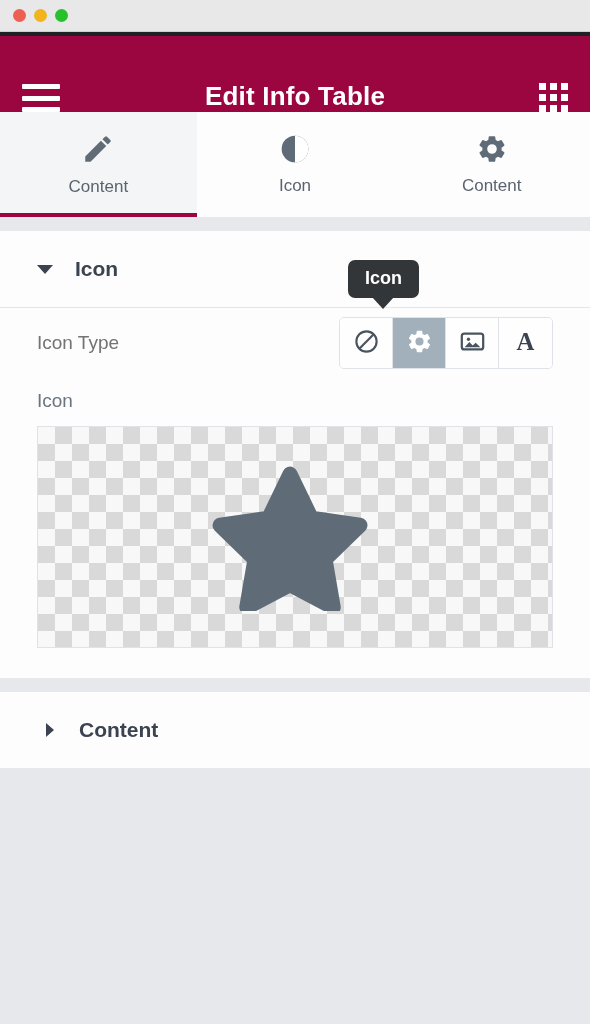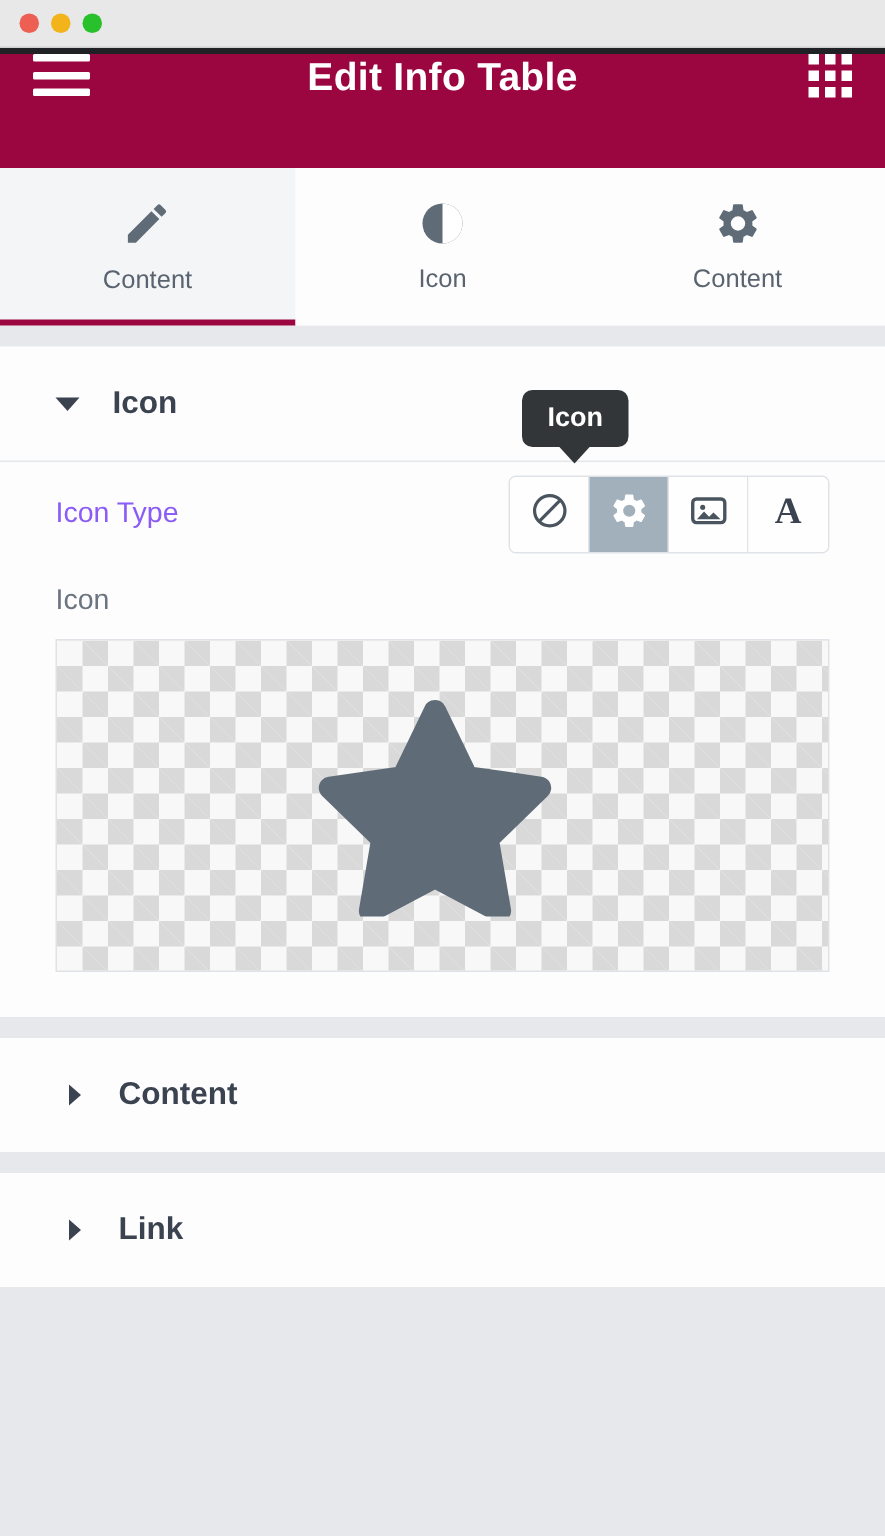--- a/index.html
+++ b/index.html
@@ -19,21 +19,21 @@
   }
   .dot { width: 13px; height: 13px; border-radius: 50%; display: block; }
   .dot.red    { background: #ed5f53; }
   .dot.yellow { background: #f2b31b; }
   .dot.green  { background: #28c12c; }
   .darkline { height: 4px; background: #1f2124; }
 
   
   .appbar {
     height: 76px; background: #9c0640;
-    display: flex; align-items: flex-start; justify-content: space-between;
+    display: flex; align-items: flex-end; justify-content: space-between;
     padding: 0 22px;
   }
   .app-title {
     position: absolute; left: 0; right: 0; text-align: center;
     color: #ffffff; font-size: 26px; font-weight: 700; letter-spacing: .2px;
     pointer-events: none;
   }
   .hamburger { width: 38px; height: 28px; display: flex; flex-direction: column;
     justify-content: space-between; cursor: pointer; z-index: 2; }
   .hamburger span { display: block; height: 5px; background: #fff; border-radius: 1px; }
@@ -71,21 +71,21 @@
   .section-title { font-size: 21px; font-weight: 700; color: #3b4350; }
   .hr { height: 1px; background: #e4e7ea; }
 
   .body-pad { padding: 0 37px; }
 
   
   .field-row {
     display: flex; align-items: center; justify-content: space-between;
     height: 70px; position: relative;
   }
-  .field-label { font-size: 19px; color: #8b5cf6; }
+  .field-label { font-size: 19px; color: #737373; }
 
   .btn-group {
     display: flex; border: 1px solid #dfe3e7; border-radius: 5px;
     overflow: hidden; background: #fff; height: 52px;
   }
   .bg-btn {
     width: 53px; display: flex; align-items: center; justify-content: center;
     background: #fefefe; border-right: 1px solid #dfe3e7; cursor: pointer;
   }
   .bg-btn:last-child { border-right: none; }
@@ -253,19 +253,15 @@
 
   <div class="gap"></div>
 
   <div class="collapsed-head">
     <span class="caret-right"></span>
     <span class="section-title">Content</span>
   </div>
 
   <div class="gap"></div>
 
-  <div class="collapsed-head">
-    <span class="caret-right"></span>
-    <span class="section-title">Link</span>
-  </div>
 
   <div class="filler"></div>
 </div>
 
 </body></html>

